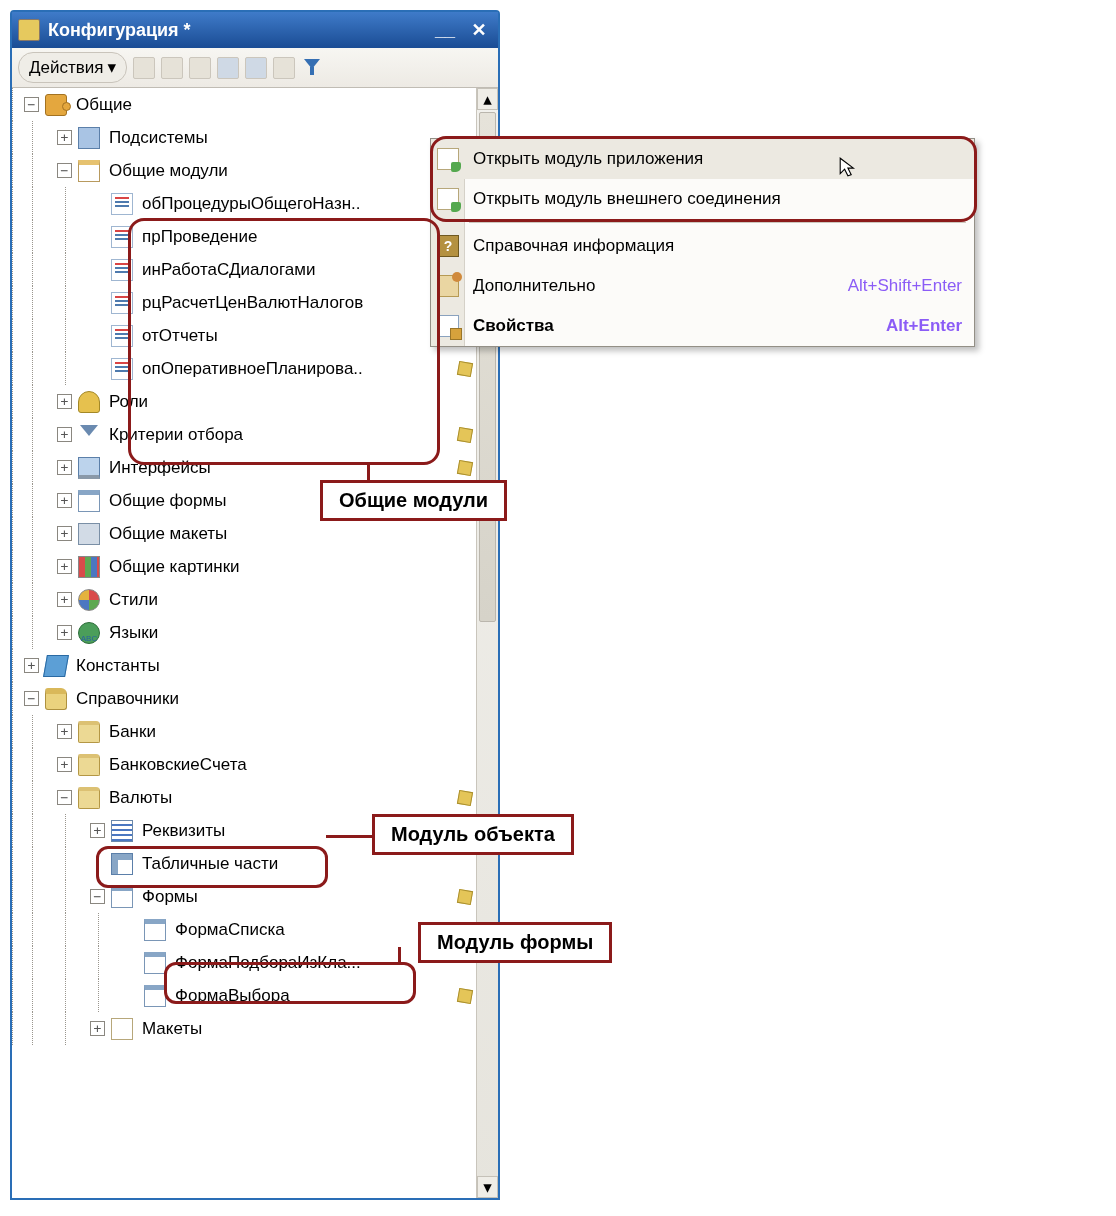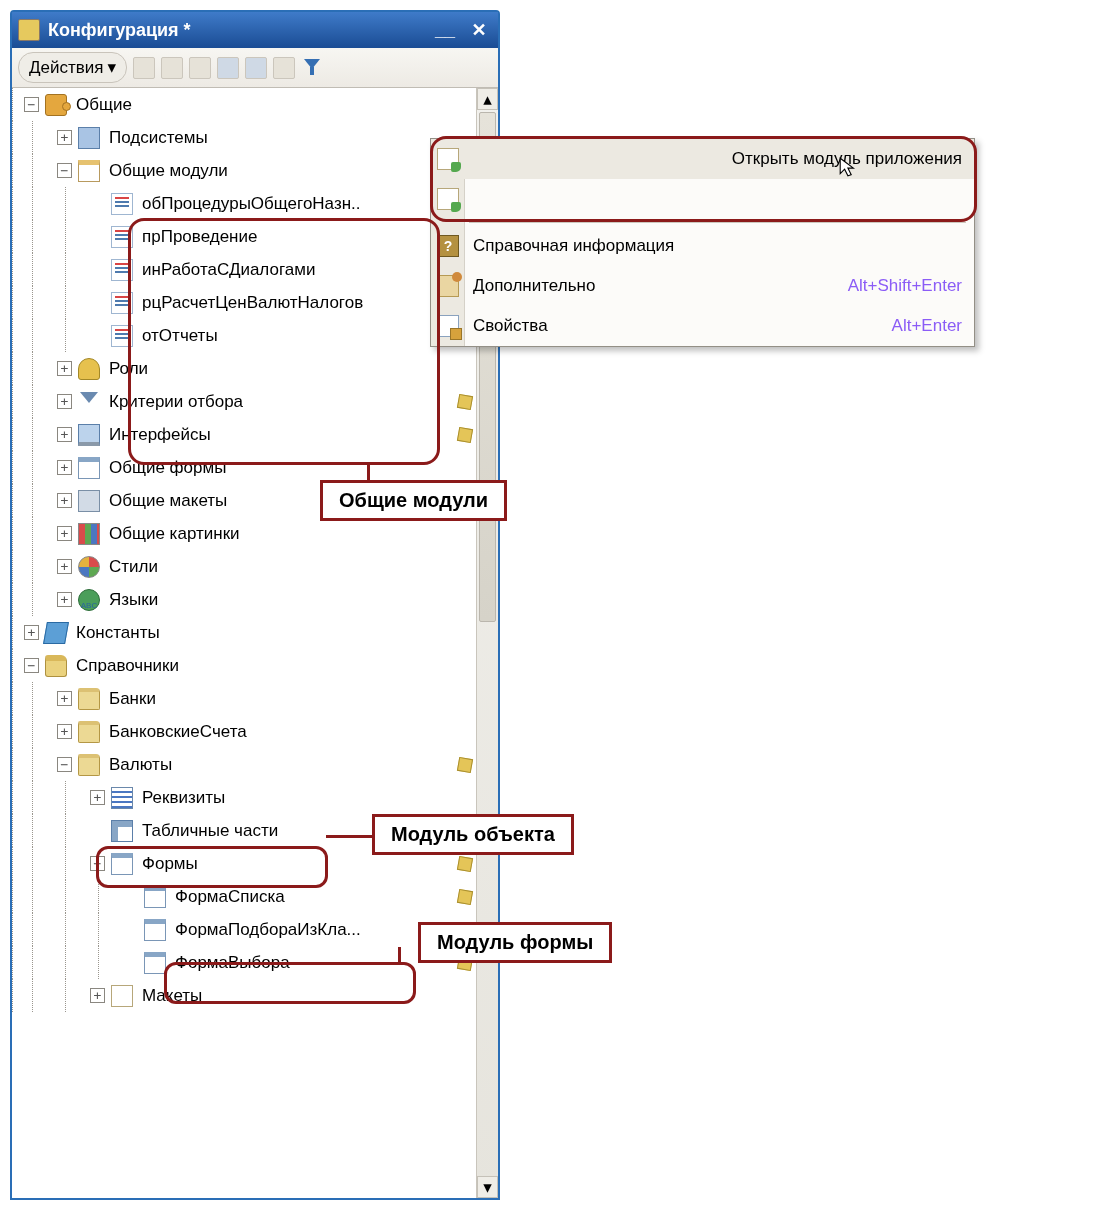--- a/index.html
+++ b/index.html
@@ -78,21 +78,21 @@
   .selected { background:#0a2f6d; color:#fff; border:1px dotted #fff; }
   .yellow-cube { width:14px; height:14px; background:#e4c558; border:1px solid #a98f2f; transform:rotate(10deg); margin-left:auto; margin-right:4px; flex-shrink:0; }
 
   
   .ctxmenu {
     position:absolute; left:430px; top:138px; width:545px;
     background:#fcfbf9; border:1px solid #938f86; box-shadow:4px 4px 6px rgba(0,0,0,.25);
   }
   .ctx-gutter { position:absolute; left:0; top:0; bottom:0; width:34px; background:#ece9e1; border-right:1px solid #d5d1c8; }
   .ctx-item { position:relative; height:40px; display:flex; align-items:center; padding-left:42px; padding-right:12px; font-size:17px; }
-  .ctx-item.hover { background:#ece9e1;justify-content:flex-end; }
+  .ctx-item.hover { background:#ece9e1; }
   .ctx-item .ci-icon { position:absolute; left:6px; width:22px; height:22px; }
   .ci-mod { background:#fff; border:1px solid #b7a77a; }
   .ci-mod::after{content:"";position:absolute;right:-3px;bottom:-3px;width:10px;height:10px;background:#55a84f;border-radius:2px 2px 50% 2px;}
   .ci-help { background:#b49140; border:1px solid #6e5820; position:relative; }
   .ci-help::after{content:"?";position:absolute;inset:0;color:#fff;font-weight:bold;display:flex;align-items:center;justify-content:center;font-size:14px;}
   .ci-extra { background:#ead6a2; border:1px solid #b69a54; }
   .ci-extra::after{content:"";position:absolute;right:-4px;top:-4px;width:10px;height:10px;background:#d08a3c;border-radius:50%;}
   .ci-props { background:#fff; border:1px solid #8aa2be; }
   .ci-props::after{content:"";position:absolute;right:-4px;bottom:-4px;width:10px;height:10px;background:#d6a23c;border:1px solid #9a7528;}
   .ctx-sep { height:1px; margin:3px 8px 3px 38px; background:#ccc8bf; }
@@ -199,20 +199,29 @@
           </div>
         <div class="row">
             <span class="indent" style="width:20px"></span>
             <span class="indent" style="width:33px"></span>
             <span class="indent" style="width:33px"></span>
             <span class="spacer"></span>
             <span class="icon i-code"></span>
             <span class="label">отОтчеты</span>
             <span class="yellow-cube"></span>
           </div>
+        <div class="row">
+            <span class="indent" style="width:20px"></span>
+            <span class="indent" style="width:33px"></span>
+            <span class="indent" style="width:33px"></span>
+            <span class="spacer"></span>
+            <span class="icon i-code"></span>
+            <span class="label">опОперативноеПланирова..</span>
+            <span class="yellow-cube"></span>
+          </div>
 
         <div class="row">
             <span class="indent" style="width:20px"></span>
             <span class="indent" style="width:33px"></span>
             <span class="toggle">+</span>
             <span class="icon i-key"></span>
             <span class="label">Роли</span>
           </div>
         <div class="row">
             <span class="indent" style="width:20px"></span>
@@ -374,32 +383,33 @@
   </div>
 
   <div class="ctxmenu">
     <div class="ctx-gutter"></div>
     <div class="ctx-item hover">
       <span class="ci-icon ci-mod"></span>
       <span>Открыть модуль приложения</span>
     </div>
     <div class="ctx-item">
       <span class="ci-icon ci-mod"></span>
+      <span>Открыть модуль внешнего соединения</span>
     </div>
     <div class="ctx-sep"></div>
     <div class="ctx-item">
       <span class="ci-icon ci-help"></span>
       <span>Справочная информация</span>
     </div>
     <div class="ctx-item">
       <span class="ci-icon ci-extra"></span>
       <span>Дополнительно</span>
       <span class="shortcut">Alt+Shift+Enter</span>
     </div>
-    <div class="ctx-item" style="font-weight:normal">
+    <div class="ctx-item" style="font-weight:bold">
       <span class="ci-icon ci-props"></span>
       <span>Свойства</span>
       <span class="shortcut">Alt+Enter</span>
     </div>
   </div>
   <div class="cursor">
     <svg viewBox="0 0 20 20">
         <path d="M2 2 L2 16 L6 12 L9 18 L12 17 L9 11 L14 11 Z" fill="#fff" stroke="#000" stroke-width="1"></path>
       </svg>
   </div>

